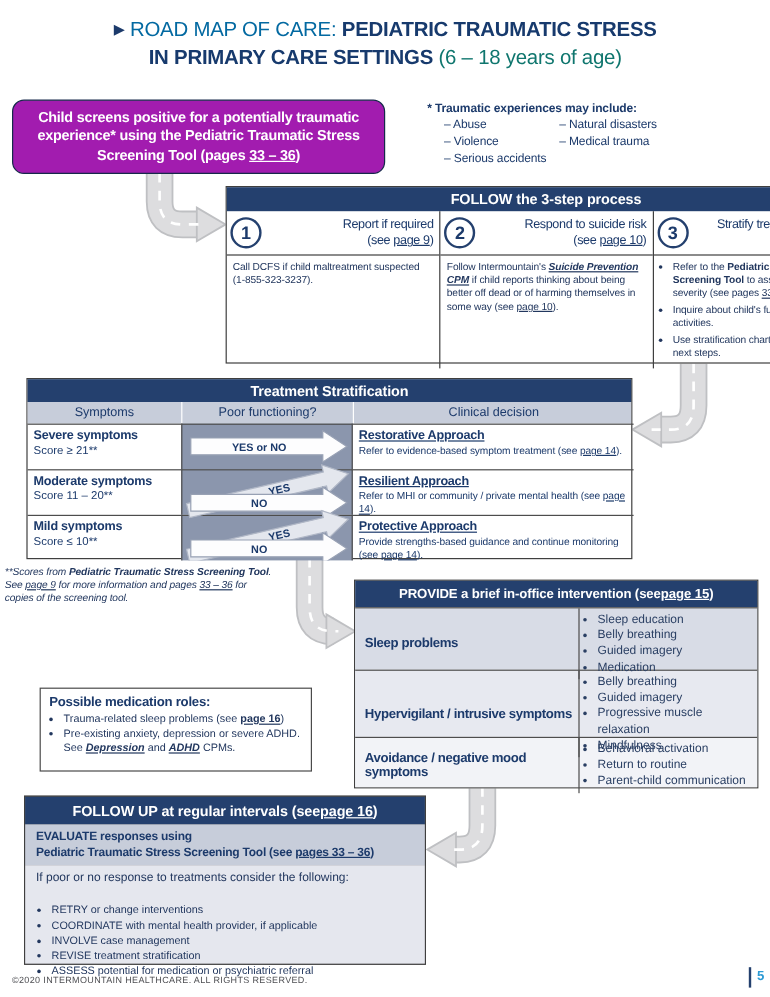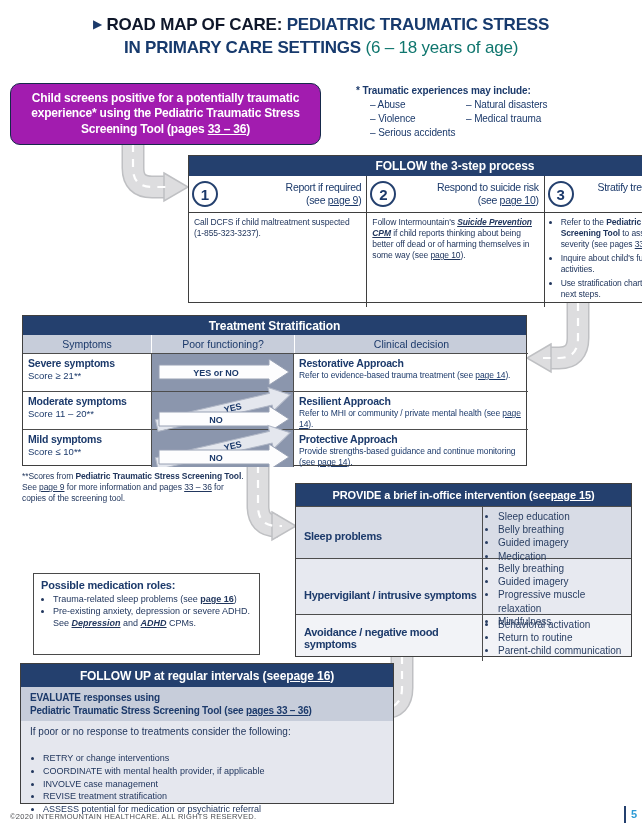--- a/index.html
+++ b/index.html
@@ -5,21 +5,21 @@
   * { margin:0; padding:0; box-sizing:border-box; }
   html,body { background:#ffffff; }
   body { font-family:"Liberation Sans", sans-serif; color:#1c3a6b; }
   .page { position:relative; width:642px; height:831px; background:#fff; overflow:hidden; }
   .roads { position:absolute; left:0; top:0; z-index:0; }
   .abs { position:absolute; z-index:1; }
 
   
   .title { top:14px; left:0; width:100%; text-align:center; font-size:17px; line-height:1.35; letter-spacing:-0.2px; }
   .title .bullet { color:#1c3a6b; font-size:12px; vertical-align:2px; }
-  .title .pre { color:#0f172a; font-weight:bold; }
+  .title .pre { color:#0369a1; font-weight:normal; }
   .title .main { color:#173a6d; font-weight:bold; }
   .title .norm { color:#0f766e; font-weight:normal; }
 
   
   .entry { left:10px; top:83px; width:311px; height:62px; background:#a21caf; border:1px solid #16294a;
            border-radius:10px; color:#fff; font-weight:bold; font-size:12px; line-height:1.3;
            display:flex; align-items:center; justify-content:center; text-align:center; padding:4px 10px; letter-spacing:-0.2px; }
   .entry .lk { color:#fff; }
 
   
@@ -50,47 +50,47 @@
   .strat { left:22px; top:315px; width:505px; height:151px; border:1px solid #3f3f3f; background:#fff; }
   .strat .bar { height:19px; font-size:12px; }
   .strat-sub { display:grid; grid-template-columns:128px 143px 234px; height:18px; background:#c7cdda; }
   .strat-sub div { display:flex; align-items:center; justify-content:center; font-size:10.5px; color:#1c3a6b; border-left:1px solid #fff; }
   .strat-sub div:first-child { border-left:none; }
   .strat-rows { position:relative; display:grid; grid-template-columns:128px 143px 234px; grid-template-rows:38px 38px 38px; }
   .s-cell { border-top:1px solid #4d4d4d; padding:3px 5px; }
   .s-mid { border-top:1px solid #4d4d4d; border-left:1px solid #4d4d4d; border-right:1px solid #4d4d4d; background:#8b96ad; }
   .sym-title { font-weight:bold; font-size:10.5px; letter-spacing:-0.2px; }
   .sym-score { font-size:9.5px; margin-top:1px; }
-  .dec-title { font-weight:bold; font-size:10.5px; letter-spacing:-0.2px; }
+  .dec-title { font-weight:bold; font-size:10.5px; letter-spacing:-0.2px;text-decoration:underline; }
   .dec-text { font-size:8.5px; margin-top:1px; line-height:1.25; letter-spacing:-0.1px; }
   .matrix-svg { position:absolute; left:128px; top:0; width:143px; height:114px; }
   .matrix-svg text { font-family:"Liberation Sans",sans-serif; font-size:9px; font-weight:bold; fill:#1c3a6b; }
 
-  .footnote { left:22px; top:471px; width:226px; font-size:8.5px; line-height:1.3; color:#22375e; letter-spacing:-0.1px; }
+  .footnote { left:4px; top:471px; width:226px; font-size:8.5px; line-height:1.3; color:#22375e; letter-spacing:-0.1px;font-style:italic; }
 
   
   .provide { left:295px; top:483px; width:337px; border:1px solid #3f3f3f; background:#fff; }
   .provide .bar { height:22px; font-size:11px; }
   .p-row { display:grid; grid-template-columns:186px 149px; border-top:1px solid #4d4d4d; }
   .p-row:first-of-type { border-top:none; }
   .p-label { display:flex; align-items:center; padding:2px 4px 2px 8px; font-weight:bold; font-size:11px; letter-spacing:-0.3px; }
   .p-items { border-left:1px solid #4d4d4d; padding:3px 2px 3px 4px; font-size:10px; line-height:1.32; color:#2a3f63; }
   .p-items ul { list-style:disc; margin-left:11px; }
   .r1 { background:#d8dce6; height:52px; }
   .r2 { background:#e7e9f0; height:56px; }
   .r3 { background:#f2f3f7; height:42px; }
 
   
-  .medbox { left:33px; top:573px; width:227px; height:82px; border:1.5px solid #4a4a4a; background:#fff; padding:5px 7px; }
+  .medbox { left:33px; top:573px; width:227px; height:70px; border:1.5px solid #4a4a4a; background:#fff; padding:5px 7px; }
   .medbox .t { font-weight:bold; font-size:11px; letter-spacing:-0.2px; margin-bottom:2px; }
   .medbox ul { list-style:disc; margin-left:12px; font-size:9px; line-height:1.35; color:#22375e; }
   .cpm-link { font-weight:bold; font-style:italic; text-decoration:underline; }
 
   
-  .followup { left:20px; top:663px; width:374px; border:1px solid #3f3f3f; background:#737373; }
+  .followup { left:20px; top:663px; width:335px; border:1px solid #3f3f3f; background:#737373; }
   .followup .bar { height:23px; font-size:12px; }
   .fu-eval { background:#c7cdda; padding:4px 9px; height:34px; font-weight:bold; font-size:10px; line-height:1.3; letter-spacing:-0.2px; }
   .fu-body { background:#e5e7ee; padding:5px 9px 7px 9px; height:82px; }
   .fu-body .intro { font-size:10px; margin-bottom:15px; color:#22375e; }
   .fu-body ul { list-style:disc; margin-left:13px; font-size:9px; line-height:1.42; color:#22375e; }
 
   .lk { text-decoration:underline; font-weight:bold; cursor:pointer; }
   .lk-n { text-decoration:underline; cursor:pointer; }
   .bold { font-weight:bold; }
 
@@ -216,21 +216,21 @@
       <div>Clinical decision</div>
     </div>
     <div class="strat-rows">
       <div class="s-cell">
         <div class="sym-title">Severe symptoms</div>
         <div class="sym-score">Score ≥ 21**</div>
       </div>
       <div class="s-mid"></div>
       <div class="s-cell">
         <div class="dec-title">Restorative Approach</div>
-        <div class="dec-text"><span>Refer to evidence-based trauma treatment (see </span><span class="lk-n">page 14</span><span>).</span></div>
+        <div class="dec-text"><span>Refer to evidence-based symptom treatment (see </span><span class="lk-n">page 14</span><span>).</span></div>
       </div>
       <div class="s-cell">
         <div class="sym-title">Moderate symptoms</div>
         <div class="sym-score">Score 11 – 20**</div>
       </div>
       <div class="s-mid"></div>
       <div class="s-cell">
         <div class="dec-title">Resilient Approach</div>
         <div class="dec-text"><span>Refer to MHI or community / private mental health (see </span><span class="lk-n">page 14</span><span>).</span></div>
       </div>

